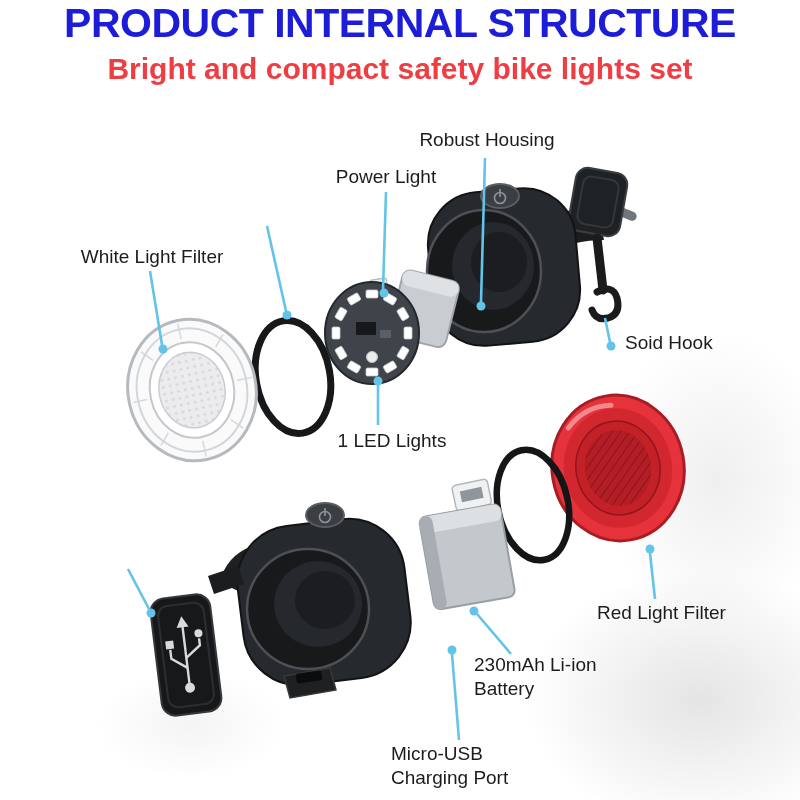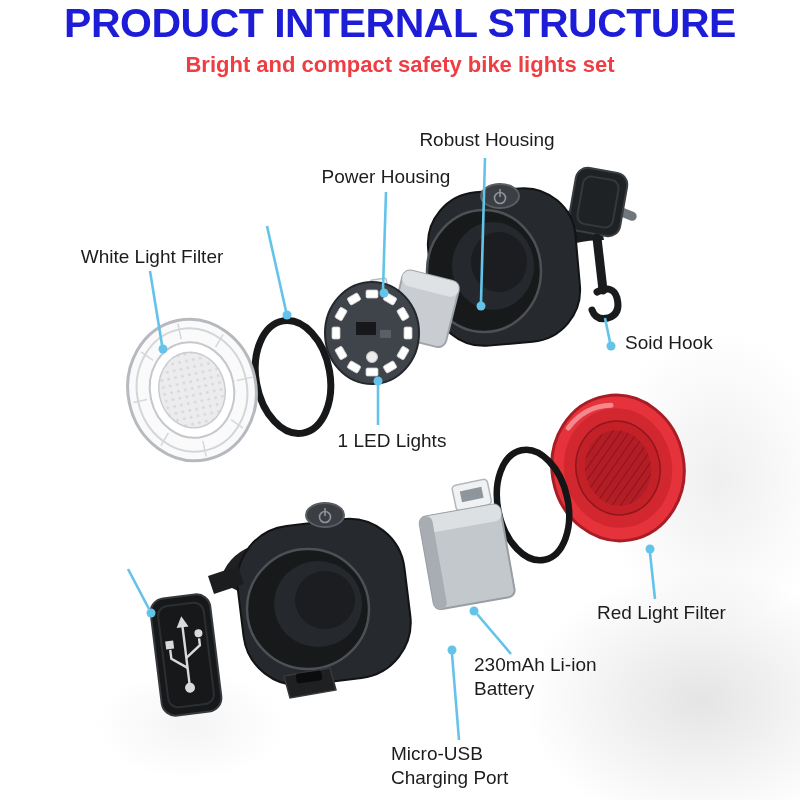--- a/index.html
+++ b/index.html
@@ -1,20 +1,20 @@
 <!DOCTYPE html>
 <html><head>
 <meta charset="utf-8">
 <style>
   * { margin:0; padding:0; box-sizing:border-box; }
   html,body { width:800px; height:800px; background:#ffffff; font-family:"Liberation Sans", sans-serif; }
   .stage { position:relative; width:800px; height:800px; overflow:hidden; background:#ffffff; }
   .hdr { position:absolute; top:2px; left:0; width:100%; text-align:center; }
   .title { font-size:41px; font-weight:800; color:#1d1dd8; letter-spacing:-0.5px; line-height:1.05; }
-  .subtitle { margin-top:7px; font-size:22px; font-weight:700; color:#ee3d43; }
+  .subtitle { margin-top:7px; font-size:30px; font-weight:700; color:#ee3d43; }
   .art { position:absolute; left:0; top:0; width:800px; height:800px; }
   .lbl { position:absolute; font-size:19px; color:#1c1c1e; line-height:1.24; white-space:nowrap; }
   .lbl.center { transform:translateX(-50%); text-align:left; }
   .lbl.wrap { white-space:normal; }
 </style>
 </head>
 <body>
 
 <div class="stage">
 
@@ -205,21 +205,21 @@
           <circle cx="474" cy="611" r="4.5" fill="#63c3e9" stroke="none"></circle>
       </g>
       <g>
         <line x1="459" y1="740" x2="452" y2="654"></line>
           <circle cx="452" cy="650" r="4.5" fill="#63c3e9" stroke="none"></circle>
       </g>
     </g>
   </svg>
 
   <div class="lbl center" style="left:487px;top:128px">Robust Housing</div>
-  <div class="lbl center" style="left:386px;top:165px">Power Housing</div>
+  <div class="lbl center" style="left:386px;top:165px">Power Light</div>
   <div class="lbl center" style="left:152px;top:245px">White Light Filter</div>
   <div class="lbl" style="left:625px;top:331px">Soid Hook</div>
   <div class="lbl center" style="left:392px;top:429px">1 LED Lights</div>
   <div class="lbl" style="left:597px;top:601px">Red Light Filter</div>
   <div class="lbl center wrap" style="left:549px;top:653px;width:150px">230mAh Li-ion Battery</div>
   <div class="lbl center wrap" style="left:461px;top:742px;width:140px">Micro-USB Charging Port</div>
 
 </div>
 
 </body></html>

